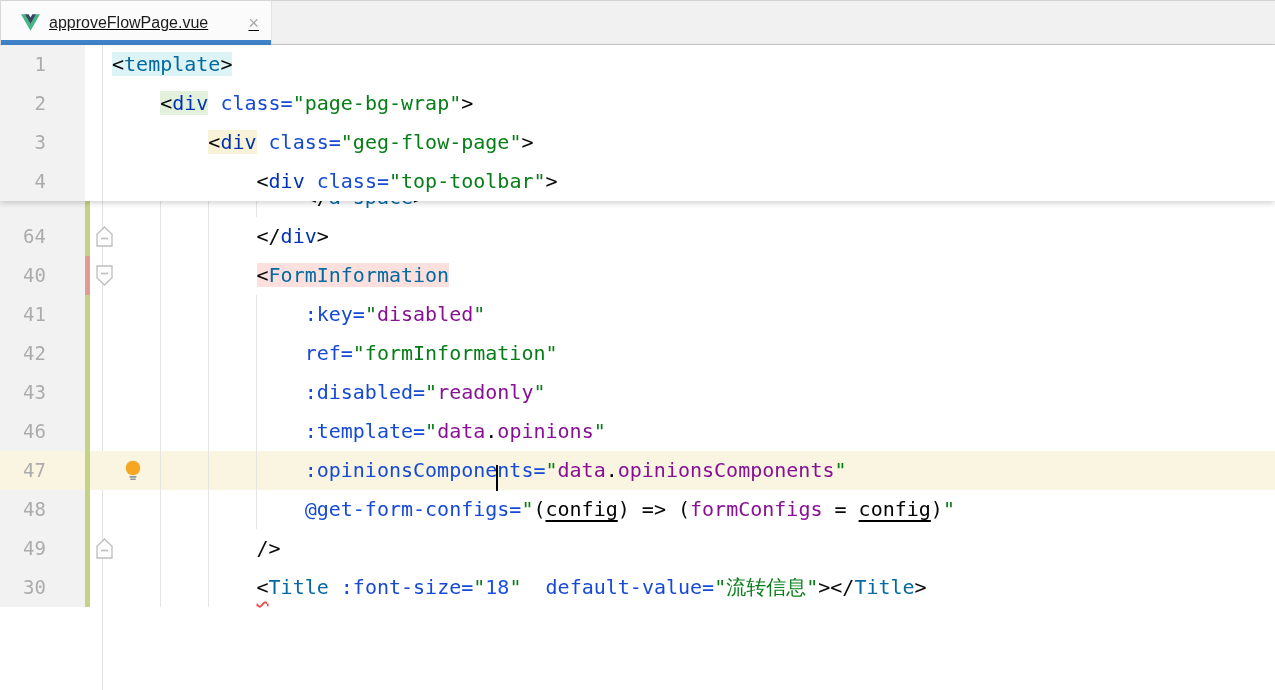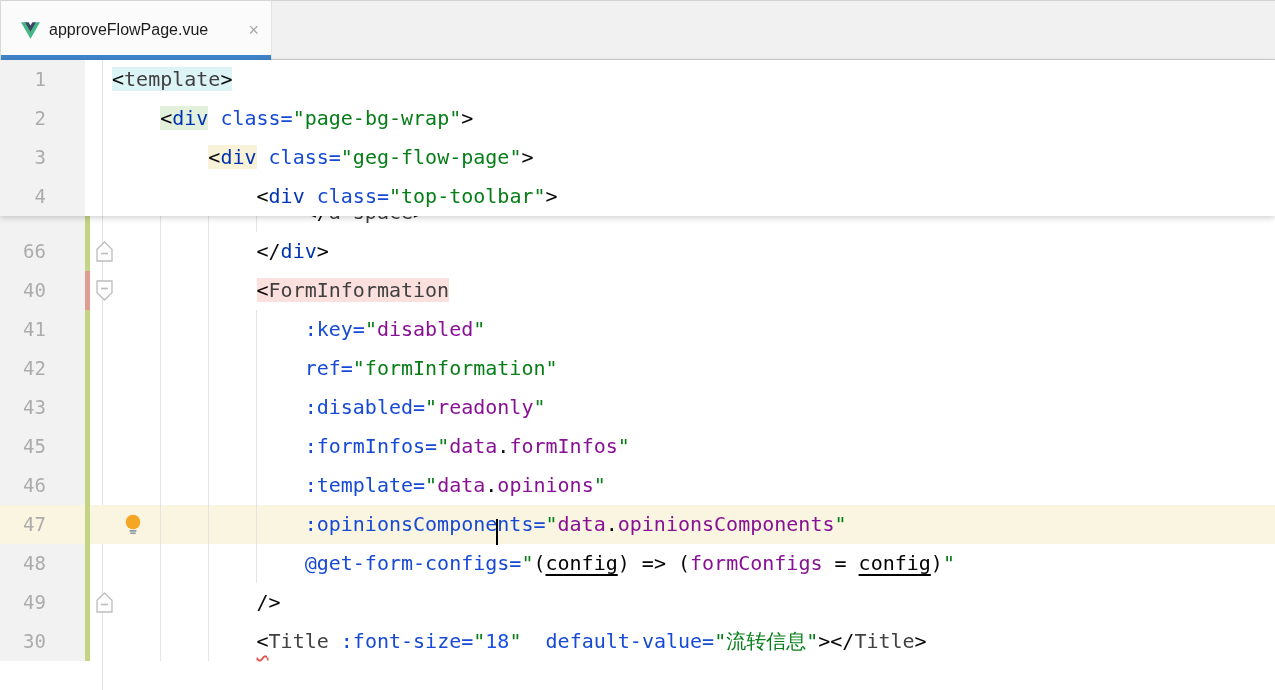--- a/index.html
+++ b/index.html
@@ -2,23 +2,23 @@
 <html><head>
 <meta charset="utf-8">
 <style>
   html,body{margin:0;padding:0;}
   body{
     width:1275px;height:690px;overflow:hidden;background:#ffffff;
     font-family:"Liberation Sans",sans-serif;
   }
   
   .tabbar{
-    height:60px;background:#F1F1F1;box-sizing:border-box;
+    height:45px;background:#F1F1F1;box-sizing:border-box;
     border-top:1px solid #D4D4D4;border-bottom:1px solid #CDCDCD;
-    display:flex;align-items:stretch;
+    display:flex;align-items:stretch;text-decoration:underline;
   }
   .tab{
     width:272px;box-sizing:border-box;background:#FBFBFB;position:relative;
     display:flex;align-items:center;padding-left:20px;
     border-left:1px solid #D9D9D9;border-right:1px solid #E3E3E3;
   }
   .tab::after{
     content:"";position:absolute;left:0;right:0;bottom:-1px;height:5px;background:#4083C9;
   }
   .tab-title{font-size:16px;color:#1C1C1C;margin-left:9px;white-space:nowrap;}
@@ -39,21 +39,21 @@
   .row.cur .gutter{background:#FAF5E1;}
   .vcs{position:absolute;left:85px;top:0;height:100%;width:5px;background:#C4D484;}
   .vcs.red{background:#E09B93;}
   .guide{position:absolute;top:0;height:100%;width:1px;background:#E4E4E4;}
   .code{
     position:absolute;left:112px;top:0;height:39px;line-height:39px;white-space:pre;
     font-family:"DejaVu Sans Mono",monospace;font-size:20px;color:#080808;
   }
   .tk-plain{color:#080808}
   .tk-tag{color:#0033B3}
-  .tk-comp{color:#404040}
+  .tk-comp{color:#0369a1}
   .tk-attr{color:#174AD4}
   .tk-str{color:#067D17}
   .tk-id{color:#871094}
   .tk-num{color:#1750EB}
   .tk-param{color:#000000;text-decoration:underline;text-underline-offset:4px;text-decoration-thickness:1.5px;}
   .hl-cyan{background:#DCF4F5}
   .hl-green{background:#E3F1DC}
   .hl-yellow{background:#F8F3D8}
   .hl-pink{background:#FBE0DD}
   .sq{
@@ -115,21 +115,21 @@
         <div class="gutter"></div>
         <div class="vcs"></div>
         <div class="guide" style="left: 160px;"></div>
         <div class="guide" style="left: 208px;"></div>
         <div class="guide" style="left: 256px;"></div>
         <div class="code"><span class="tk-plain">                </span><span class="tk-plain">&lt;/</span><span class="tk-comp">a-space</span><span class="tk-plain">&gt;</span></div>
       </div>
     </div>
   <div class="rows" id="main-rows">
       <div class="row">
-        <div class="gutter">66</div>
+        <div class="gutter">64</div>
         <div class="vcs"></div>
         <div class="guide" style="left: 160px;"></div>
         <div class="guide" style="left: 208px;"></div>
         <div class="fold"><svg width="17" height="21" viewBox="0 0 17 21">
             <path d="M8.5 1 L16 8.2 V20 H1 V8.2 Z" fill="#FDFDFD" stroke="#BDBDBD" stroke-width="1.3"></path>
             <line x1="5" y1="12.5" x2="12" y2="12.5" stroke="#BDBDBD" stroke-width="1.6"></line>
           </svg></div>
         <div class="code"><span class="tk-plain">            </span><span class="tk-plain">&lt;/</span><span class="tk-tag">div</span><span class="tk-plain">&gt;</span></div>
       </div>
       <div class="row">
@@ -159,28 +159,20 @@
         <div class="guide" style="left: 256px;"></div>
         <div class="code"><span class="tk-plain">                </span><span class="tk-attr">ref</span><span class="tk-attr">=</span><span class="tk-str">"formInformation"</span></div>
       </div>
       <div class="row">
         <div class="gutter">43</div>
         <div class="vcs"></div>
         <div class="guide" style="left: 160px;"></div>
         <div class="guide" style="left: 208px;"></div>
         <div class="guide" style="left: 256px;"></div>
         <div class="code"><span class="tk-plain">                </span><span class="tk-attr">:disabled</span><span class="tk-attr">=</span><span class="tk-str">"</span><span class="tk-id">readonly</span><span class="tk-str">"</span></div>
-      </div>
-      <div class="row">
-        <div class="gutter">45</div>
-        <div class="vcs"></div>
-        <div class="guide" style="left: 160px;"></div>
-        <div class="guide" style="left: 208px;"></div>
-        <div class="guide" style="left: 256px;"></div>
-        <div class="code"><span class="tk-plain">                </span><span class="tk-attr">:formInfos</span><span class="tk-attr">=</span><span class="tk-str">"</span><span class="tk-id">data</span><span class="tk-plain">.</span><span class="tk-id">formInfos</span><span class="tk-str">"</span></div>
       </div>
       <div class="row">
         <div class="gutter">46</div>
         <div class="vcs"></div>
         <div class="guide" style="left: 160px;"></div>
         <div class="guide" style="left: 208px;"></div>
         <div class="guide" style="left: 256px;"></div>
         <div class="code"><span class="tk-plain">                </span><span class="tk-attr">:template</span><span class="tk-attr">=</span><span class="tk-str">"</span><span class="tk-id">data</span><span class="tk-plain">.</span><span class="tk-id">opinions</span><span class="tk-str">"</span></div>
       </div>
       <div class="row cur">

